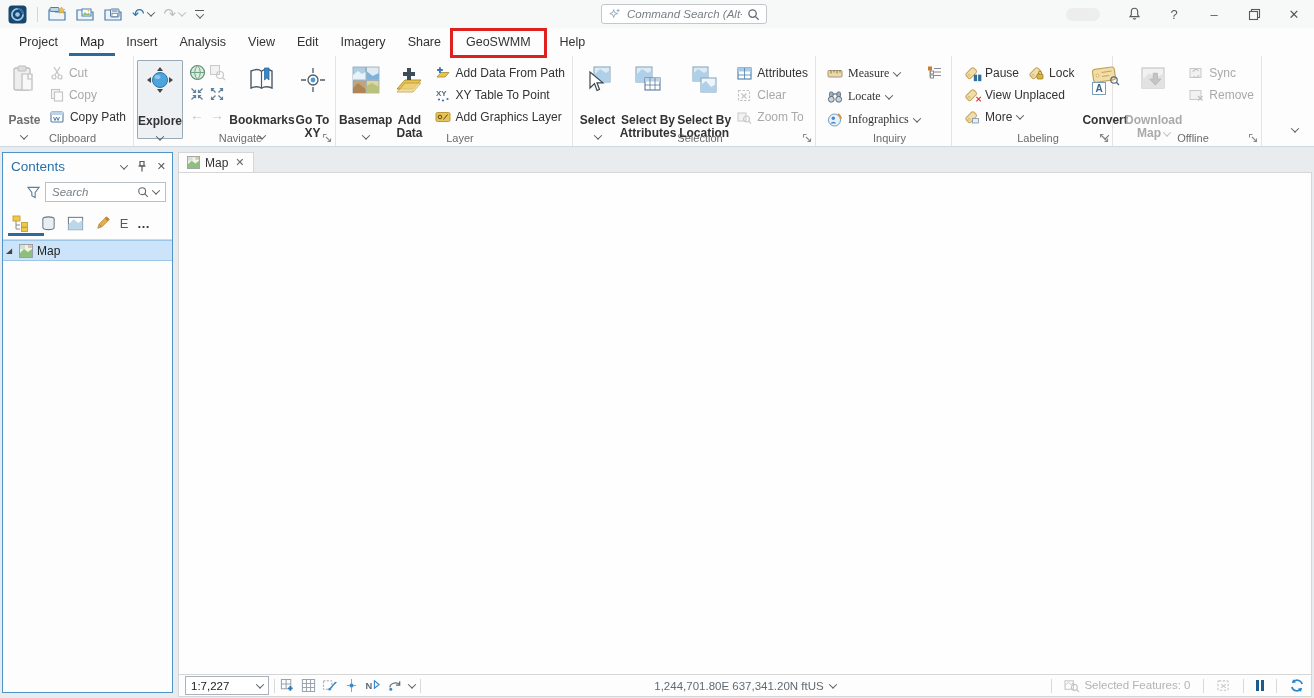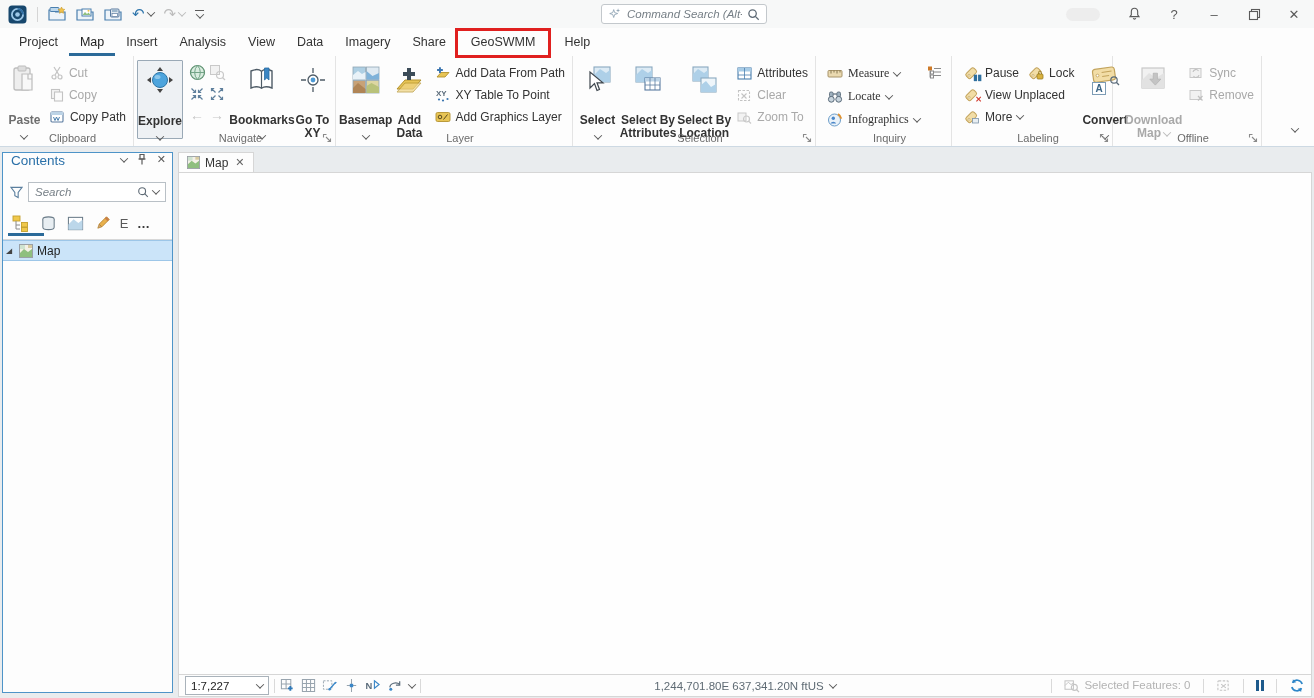--- a/index.html
+++ b/index.html
@@ -73,24 +73,24 @@
     border:1px solid #7d9cb5; font-size:10px; font-weight:bold; color:#3a6586; text-align:center; line-height:12px; }
   .ribbon-extra { position:relative; flex:1; }
   .ribbon-collapse { position:absolute; right:16px; bottom:10px; }
 
   
   .content-bg { position:absolute; top:147px; left:0; right:0; bottom:0; background:#e9ecee; }
 
   
   .contents-pane { position:absolute; left:2px; top:152px; width:171px; height:541px;
     background:#fdfdfd; border:1px solid #4e94c8; display:flex; flex-direction:column; }
-  .cp-header { height:27px; display:flex; align-items:flex-start; padding:0 6px 0 8px; }
+  .cp-header { height:27px; display:flex; align-items:center; padding:0 6px 0 8px; }
   .cp-title { color:#2a70a8; font-size:13.5px; flex:1; }
   .cp-hicons { display:flex; align-items:center; gap:10px; color:#5a5a5a; }
-  .cp-search { display:flex; align-items:center; padding:2px 6px 4px 7px; gap:5px; }
+  .cp-search { display:flex; align-items:center; padding:2px 6px 4px 24px; gap:5px; }
   .cp-searchbox { flex:1; height:20px; border:1px solid #b9c0c6; background:#fff;
     display:flex; align-items:center; padding:0 4px 0 6px; gap:4px; }
   .cp-searchbox input { border:none; outline:none; flex:1; min-width:0; width:60px;
     font-family:"Liberation Sans",sans-serif; font-style:italic; font-size:11.5px; color:#6e6e6e; }
   .cp-searchbox input::placeholder { color:#767f86; font-style:italic; }
   .cp-tabs { display:flex; align-items:center; gap:3px; padding:4px 4px 0 6px; height:30px; position:relative; }
   .cp-tab { width:24px; height:24px; display:flex; align-items:center; justify-content:center; }
   .cp-underline { position:absolute; left:5px; top:27px; width:36px; height:3px; background:#2b6a99; }
   .cp-tabsep { height:1px; background:#d8d8d8; margin:3px 0 0 0; }
   .cp-heading { font-weight:bold; font-size:12.5px; color:#2e2e2e; padding:12px 0 6px 12px; }
@@ -209,21 +209,21 @@
     <span class="tb-btn txt">✕</span>
   </div>
 </div>
 
 <div class="tabrow">
   <span class="rtab">Project</span>
   <span class="rtab active">Map</span>
   <span class="rtab">Insert</span>
   <span class="rtab">Analysis</span>
   <span class="rtab">View</span>
-  <span class="rtab">Data</span>
+  <span class="rtab">Edit</span>
   <span class="rtab">Imagery</span>
   <span class="rtab">Share</span>
   <span class="rtab hl">GeoSWMM</span>
   <span class="rtab">Help</span>
 </div>
 
 <div class="ribbon">
 
   <div class="rg" style="width:134px">
     <div class="bigbtn">

